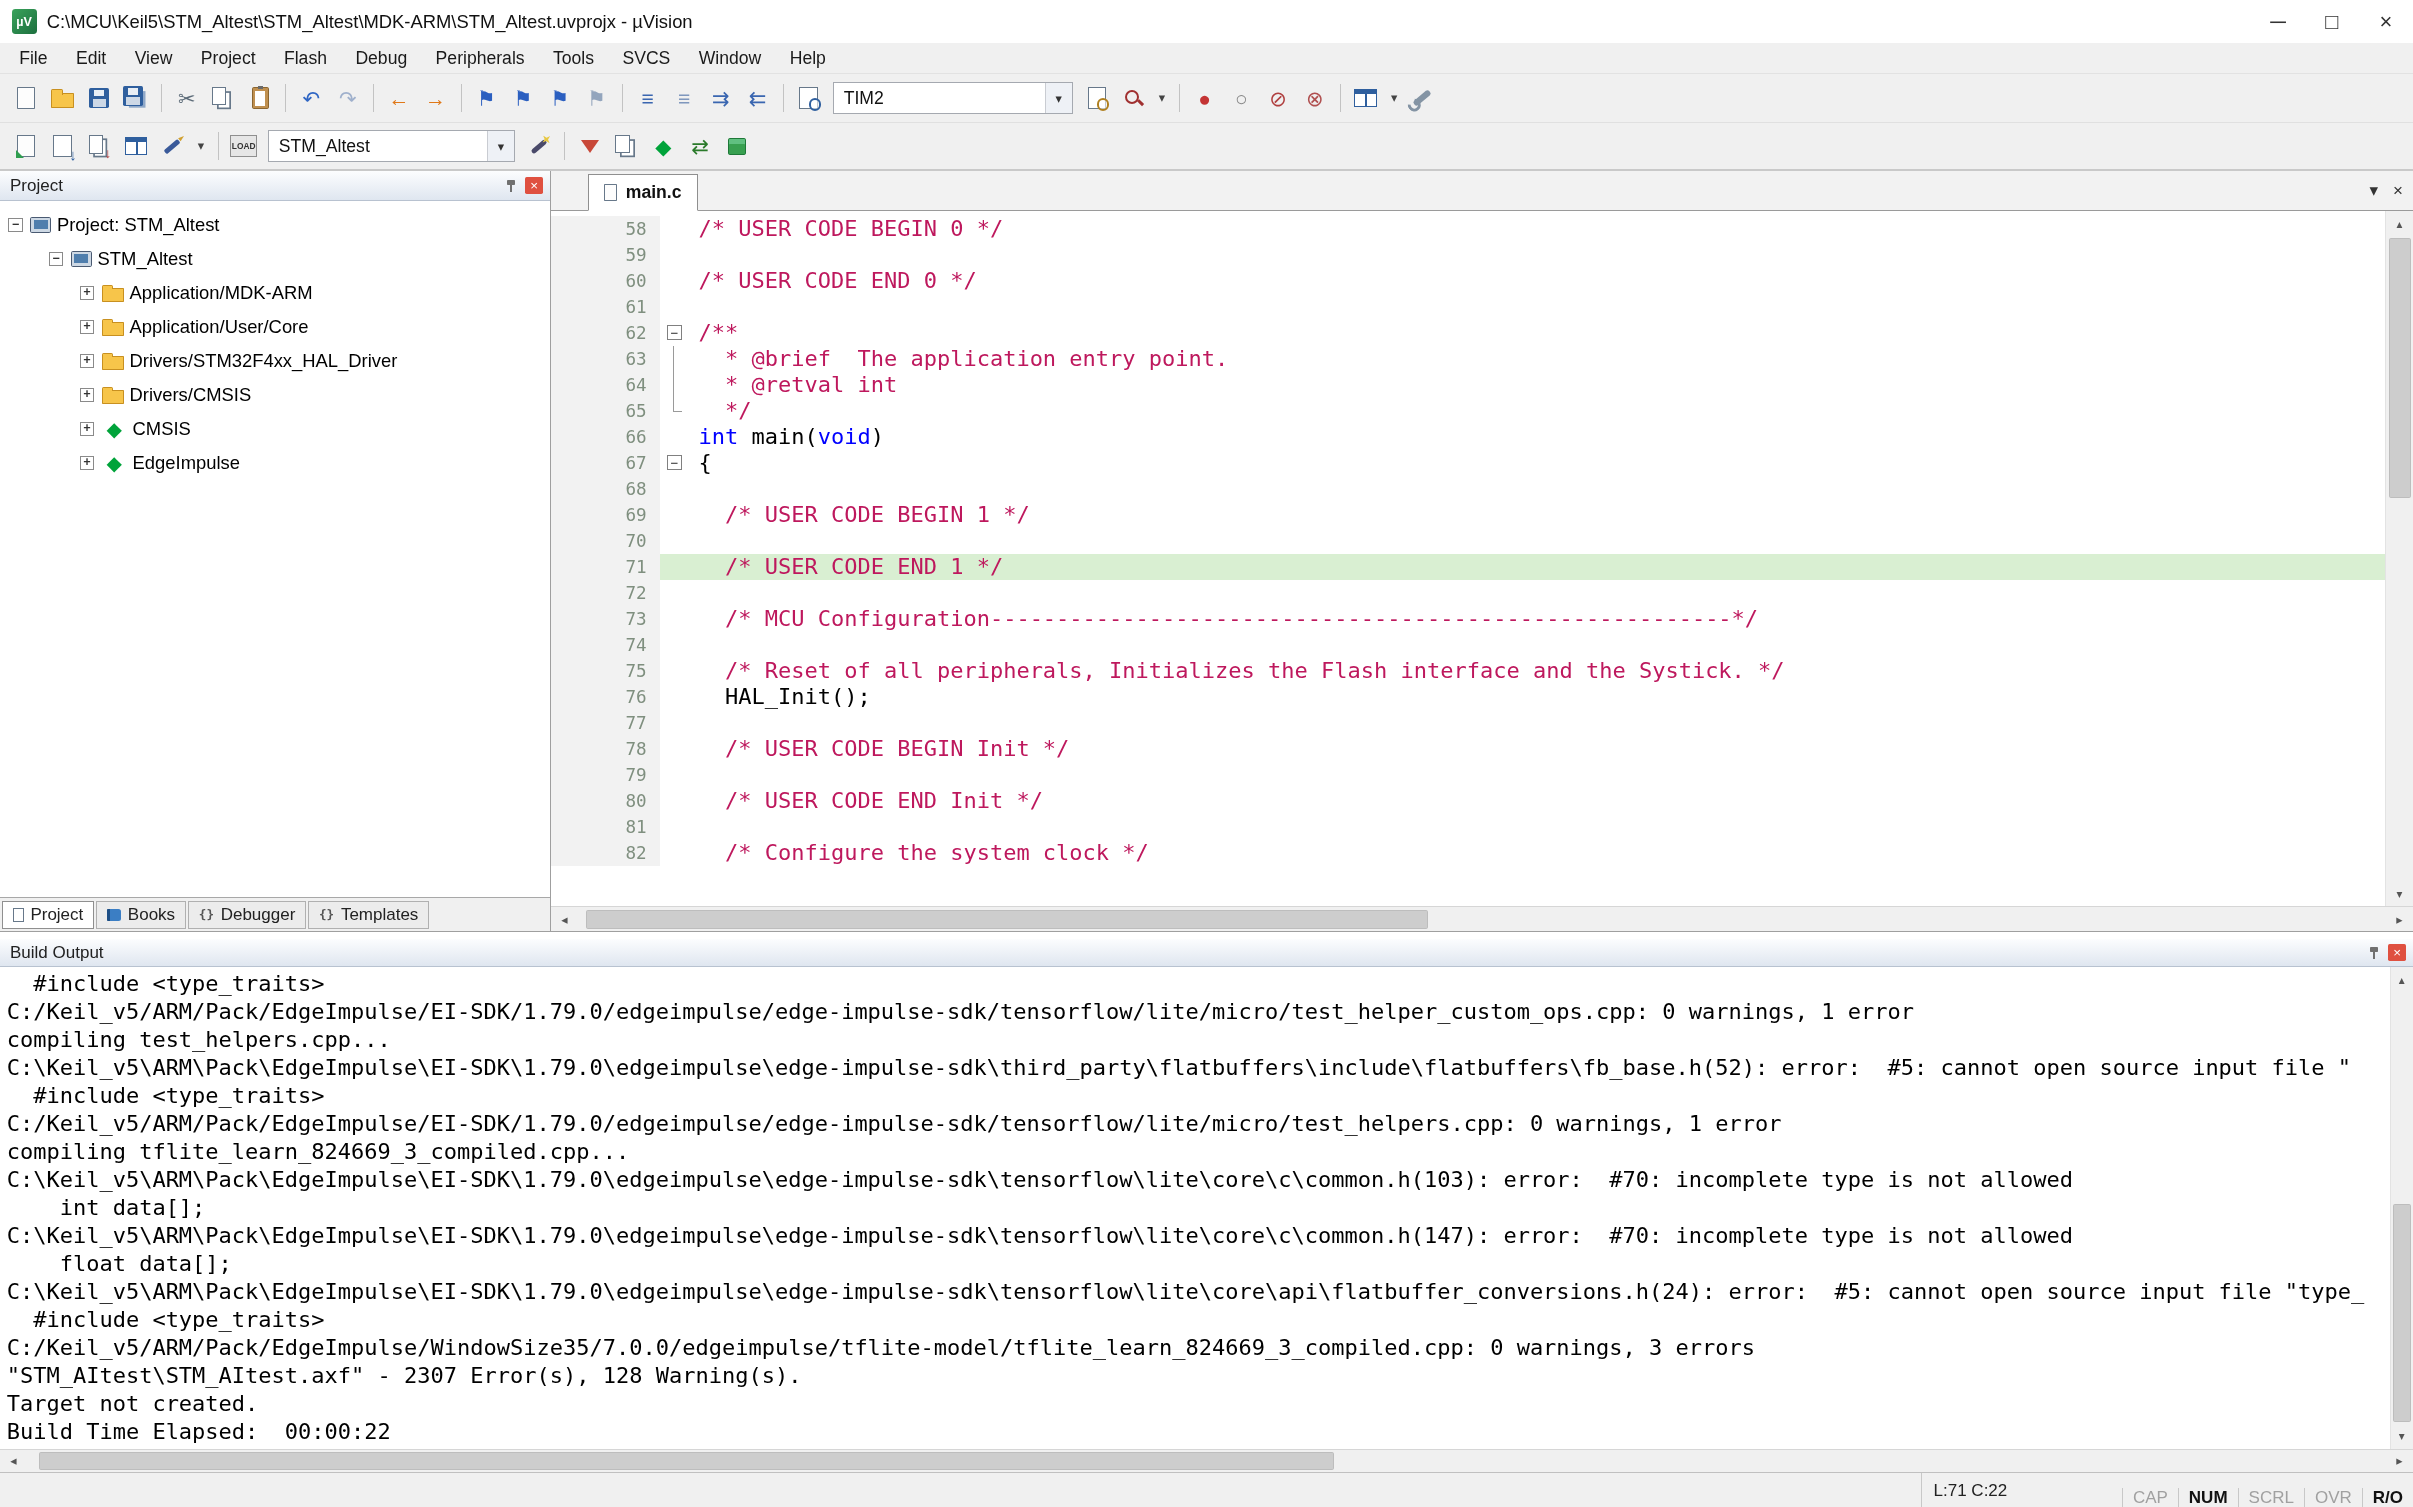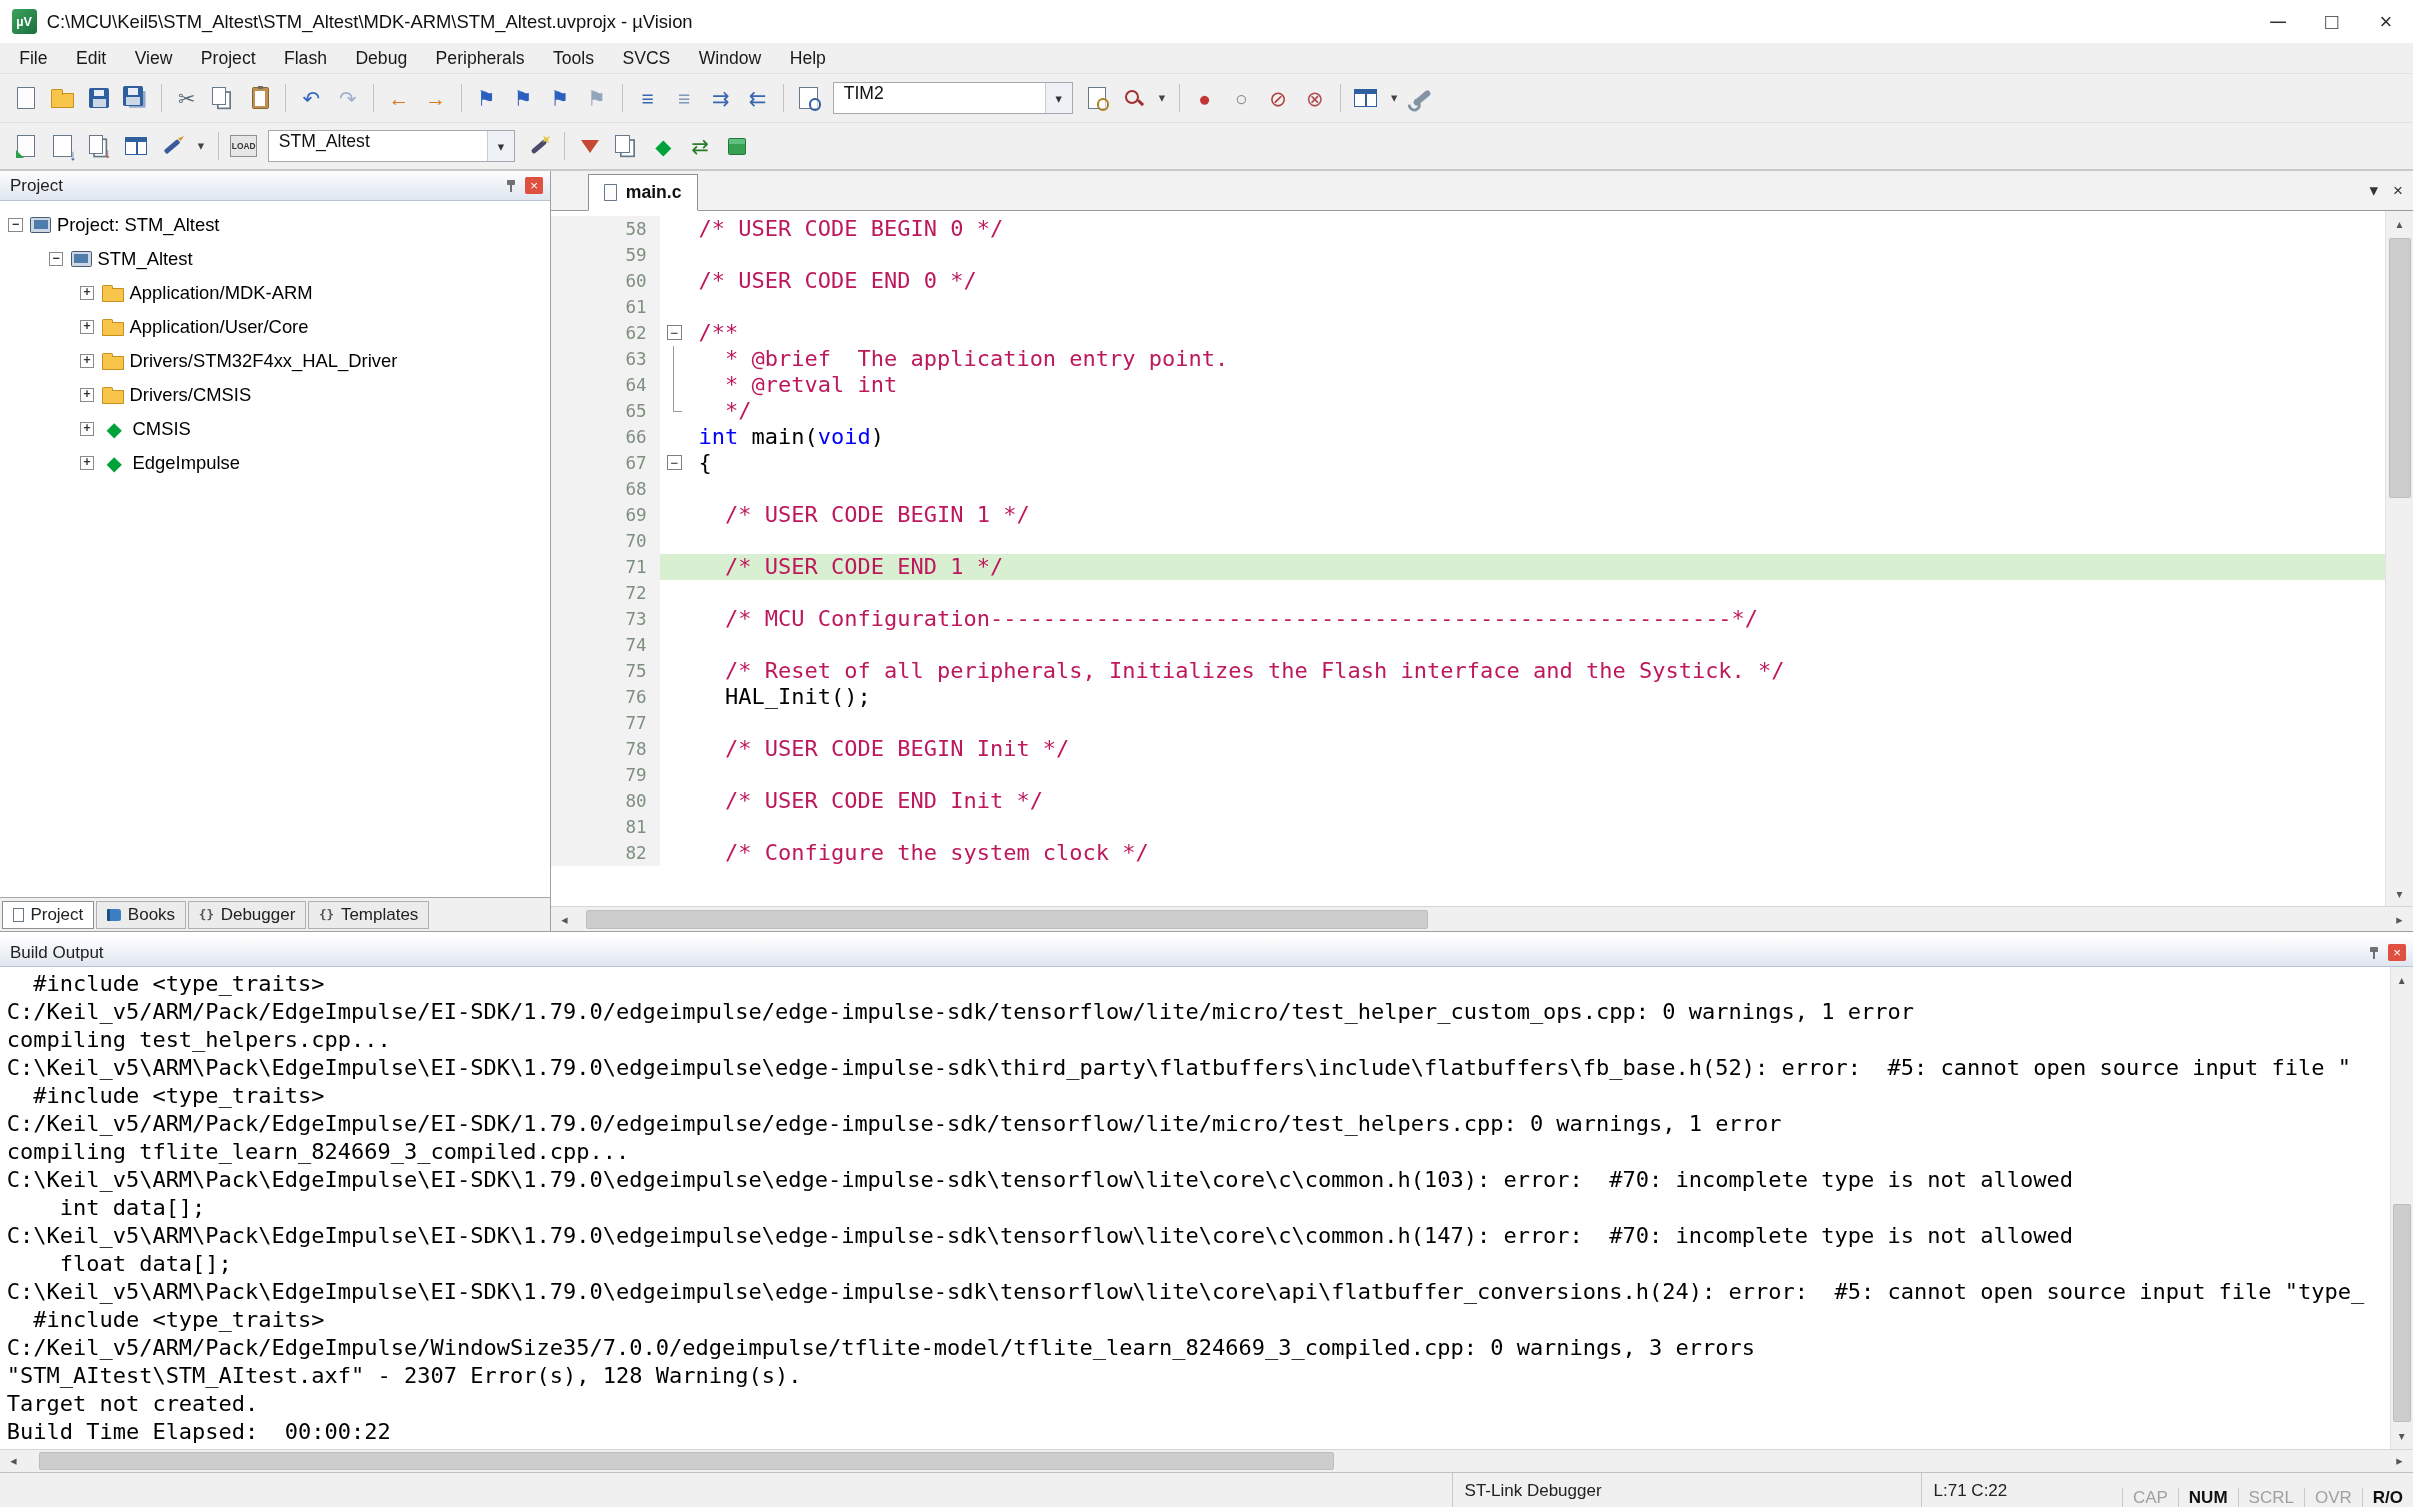--- a/index.html
+++ b/index.html
@@ -19,21 +19,21 @@
   .menubar { height:31px; background:#f0f0f0; display:flex; align-items:center; border-bottom:0.8px solid #e2e2e2; flex:none; padding-left:5px;}
   .menu-item { padding:0 14.2px; display:flex; align-items:center; font-size:17.6px; color:#1a1a1a; }
 
   
   .toolbar { background:#f0f0f0; display:flex; align-items:center; gap:1.7px; padding-left:8.4px; flex:none; }
   .tb1 { height:49px; border-bottom:0.8px solid #e0e0e0; }
   .tb2 { height:47px; border-bottom:0.8px solid #c9c9c9; }
   .tb-btn { width:35px; height:35px; display:flex; align-items:center; justify-content:center; border-radius:2.5px; flex:none;}
   .tb-btn.sm { width:18.4px; }
   .tb-sep { width:0.8px; height:28.5px; background:#c3c3c3; margin:0 5.9px; flex:none;}
-  .tb-combo { height:32px; background:#fff; border:0.8px solid #a5a9b0; display:flex; margin:17px 5px; flex:none;}
+  .tb-combo { height:32px; background:#fff; border:0.8px solid #a5a9b0; display:flex; align-items:center; margin:17px 5px; flex:none;}
   .tb-combo-val { padding-left:10px; font-size:17.6px; color:#111; flex:1; text-align:left;}
   .tb-combo-caret { width:27px; height:100%; border-left:0.8px solid #c9ccd2; background:#eef1f6; display:flex; align-items:center; justify-content:center; font-size:12.6px; color:#333; }
 
   
   .ic { display:inline-flex; align-items:center; justify-content:center; font-size:21px; line-height:1; }
   .ic.sm { font-size:12.6px; }
   .ic-page  { width:17.6px; height:22.6px; background:#fdfdfd; border:1.7px solid #67788a; border-radius:0.8px;}
   .ic-page.sm { width:13.4px; height:17px; }
   .ic-pagec { width:17.6px; height:22.6px; background:#fdfdfd; border:1.7px solid #67788a; position:relative;}
   .ic-pagec::after { content:""; position:absolute; left:-1.7px; bottom:-1.7px; border-bottom:8.4px solid #2f9e4f; border-right:8.4px solid transparent;}
@@ -610,21 +610,20 @@
       <span class="sb-arrow">◂</span>
       <span class="sb-track">
           <span class="sb-thumb bh"></span>
         </span>
       <span class="sb-arrow">▸</span>
     </div>
   </div>
 
   <div class="statusbar">
     <span class="sb-spacer"></span>
-    <span class="sb-sec dbg">ST-Link Debugger</span>
     <span class="sb-sec cur">L:71 C:22</span>
     <span class="sflags">
         <span class="sflag">CAP</span>
         <span class="sflag on">NUM</span>
         <span class="sflag">SCRL</span>
         <span class="sflag">OVR</span>
         <span class="sflag on">R/O</span>
       </span>
   </div>
 

